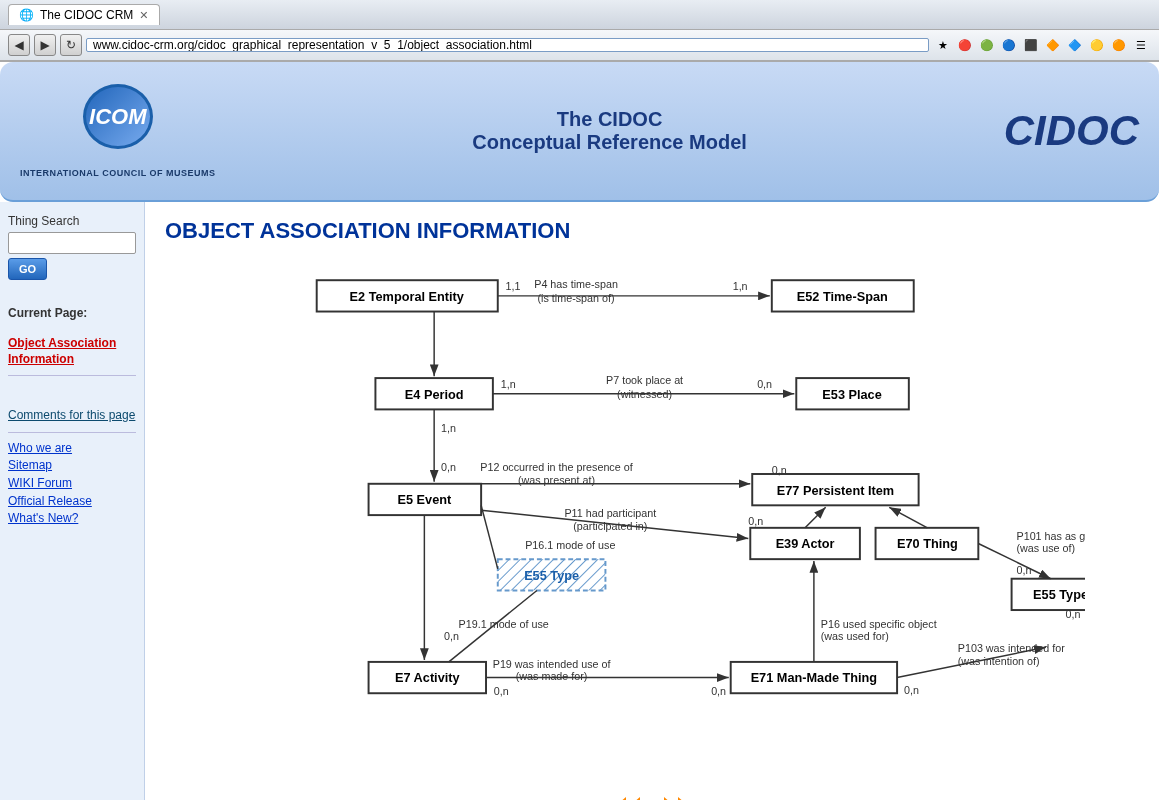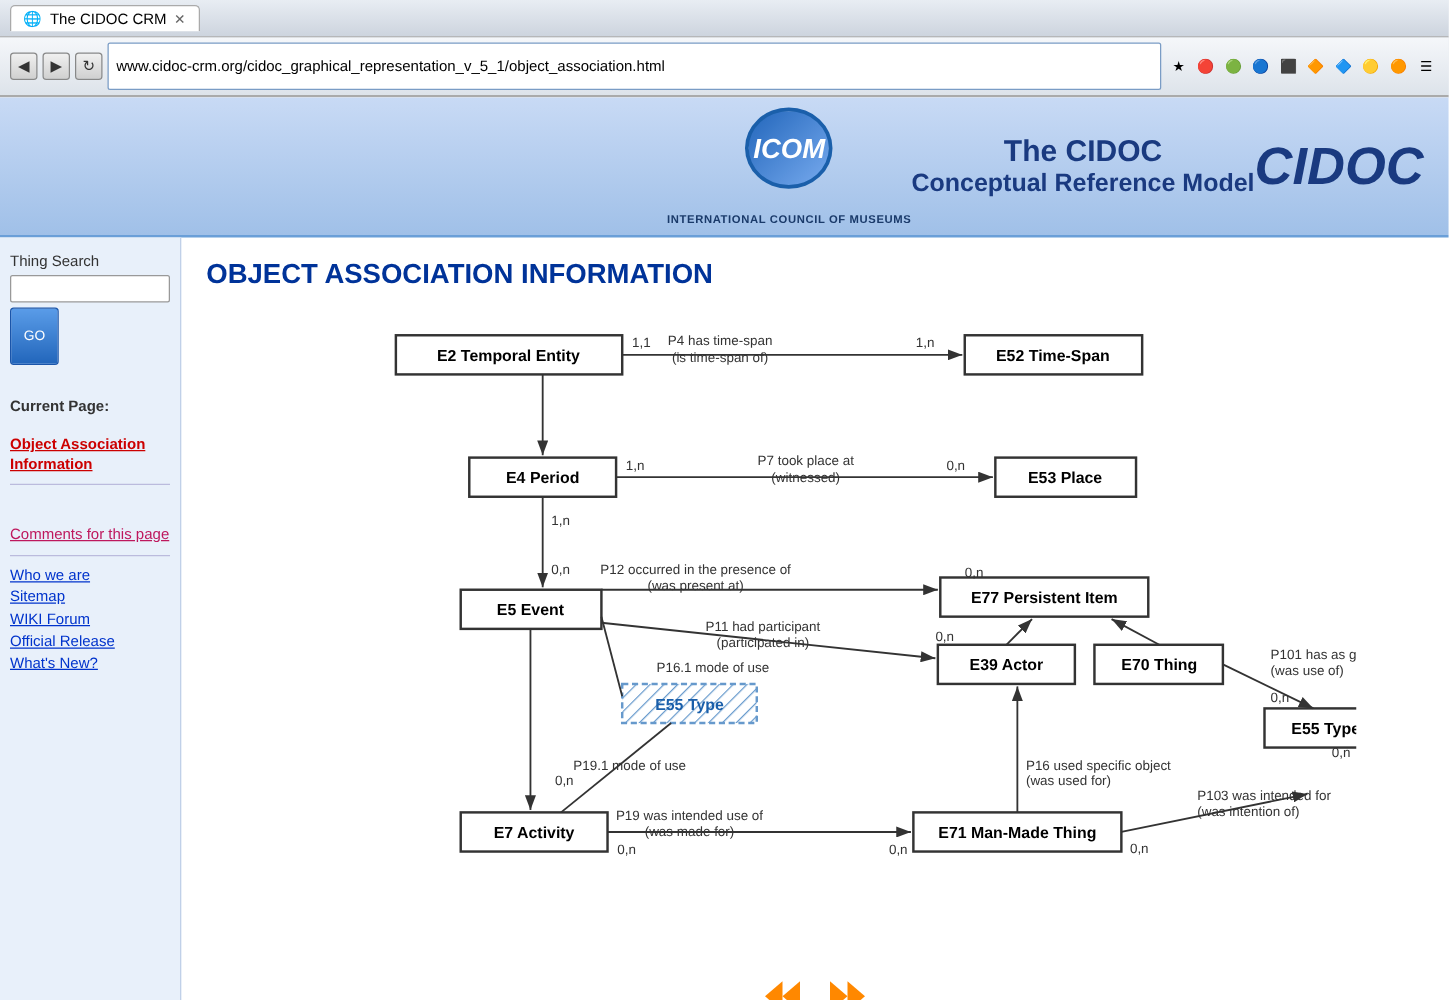--- a/index.html
+++ b/index.html
@@ -5,52 +5,52 @@
     * { margin: 0; padding: 0; box-sizing: border-box; }
     body { font-family: Arial, sans-serif; font-size: 13px; background: #fff; width: 1159px; overflow-x: hidden; }
 
     
     .browser-chrome { background: #dde3ea; }
     .browser-titlebar { background: linear-gradient(180deg, #e8edf3 0%, #cdd4de 100%); padding: 4px 8px; display: flex; align-items: center; gap: 8px; border-bottom: 1px solid #aaa; }
     .browser-tab { background: #fff; border: 1px solid #aaa; border-bottom: none; padding: 3px 10px; font-size: 12px; border-radius: 4px 4px 0 0; display: flex; align-items: center; gap: 6px; }
     .tab-close { color: #666; cursor: pointer; font-size: 11px; }
     .browser-toolbar { background: linear-gradient(180deg, #f5f7fa 0%, #dde3ea 100%); padding: 4px 8px; display: flex; align-items: center; gap: 4px; border-bottom: 2px solid #aaa; }
     .nav-btn { width: 22px; height: 22px; border: 1px solid #888; border-radius: 3px; background: linear-gradient(180deg, #f0f0f0, #d0d0d0); cursor: pointer; display: flex; align-items: center; justify-content: center; font-size: 12px; color: #333; }
-    .url-bar { flex: 1; height: 38px; border: 1px solid #7a9cc5; border-radius: 2px; padding: 0 6px; font-size: 12px; background: #fff; }
+    .url-bar { flex: 1; height: 14px; border: 1px solid #7a9cc5; border-radius: 2px; padding: 0 6px; font-size: 12px; background: #fff; }
     .toolbar-icons { display: flex; gap: 2px; align-items: center; }
     .toolbar-icon { width: 20px; height: 20px; border-radius: 2px; display: flex; align-items: center; justify-content: center; font-size: 11px; cursor: pointer; }
 
     
     .page-wrapper { background: #fff; }
 
     
-    .site-header { background: linear-gradient(180deg, #c8daf5 0%, #a0c0e8 100%); display: flex; align-items: center; justify-content: flex-end; padding: 8px 20px; border-bottom: 2px solid #6a9fd8; }
+    .site-header { background: linear-gradient(180deg, #c8daf5 0%, #a0c0e8 100%); display: flex; align-items: center; justify-content: space-between; padding: 22px 20px; border-bottom: 2px solid #6a9fd8; border-radius: 13px; }
     .site-header-logo { display: flex; align-items: center; }
     .logo-text { font-size: 9px; color: #1a3a6a; margin-top: 19px; text-align: center; font-weight: bold; letter-spacing: 0.5px; }
     .site-header-title { text-align: center; }
-    .site-header-title h1 { font-size: 24px; font-weight: bold; color: #1a3a80; }
+    .site-header-title h1 { font-size: 20px; font-weight: bold; color: #1a3a80; }
     .site-header-title h2 { font-size: 20px; font-weight: bold; color: #1a3a80; }
 
     
     .nav-bar { background: linear-gradient(180deg, #4a90d9 0%, #2266bb 100%); display: flex; align-items: center; padding: 0 4px; height: 28px; }
     .nav-bar a { color: #fff; text-decoration: none; font-size: 12px; font-weight: bold; padding: 0 12px; border-right: 1px solid #6aaae8; line-height: 28px; }
     .nav-bar a:first-child { border-left: 1px solid #6aaae8; }
 
     
     .content-wrapper { display: flex; }
 
     
     .sidebar { width: 145px; min-width: 145px; background: #e8f0fa; border-right: 1px solid #c0d0e8; padding: 12px 8px; }
     .sidebar-search-label { font-size: 12px; color: #333; margin-bottom: 4px; }
     .sidebar-search-input { width: 100%; height: 22px; border: 1px solid #999; border-radius: 2px; margin-bottom: 4px; }
-    .sidebar-go-btn { background: linear-gradient(180deg, #5a9ce8, #2266bb); color: #fff; border: 1px solid #1a55aa; border-radius: 3px; padding: 16px 10px; font-size: 11px; cursor: pointer; font-weight: normal; margin-bottom: 16px; }
+    .sidebar-go-btn { background: linear-gradient(180deg, #5a9ce8, #2266bb); color: #fff; border: 1px solid #1a55aa; border-radius: 3px; padding: 4px 10px; font-size: 11px; cursor: pointer; font-weight: bold; margin-bottom: 16px; }
     .sidebar-section-label { color: #333; font-size: 12px; font-weight: bold; margin: 10px 0 16px 0; }
     .sidebar-link { color: #0033cc; font-size: 12px; display: block; margin-bottom: 2px; text-decoration: underline; cursor: pointer; line-height: 1.3; }
     .sidebar-link.active { color: #cc0000; font-weight: bold; }
-    .sidebar-link.purple { color: #be185d; margin-top: 32px; }
+    .sidebar-link.purple { color: #0c4a6e; margin-top: 32px; }
     .sidebar-divider { height: 1px; background: #bbd; margin: 8px 0; }
 
     
     .main-content { flex: 1; padding: 16px 20px; }
     .page-title { font-size: 22px; font-weight: bold; color: #003399; margin-bottom: 16px; text-transform: uppercase; }
 
     
     .diagram-container { width: 100%; overflow: visible; }
     .diagram-svg { width: 920px; height: 520px; }
 

